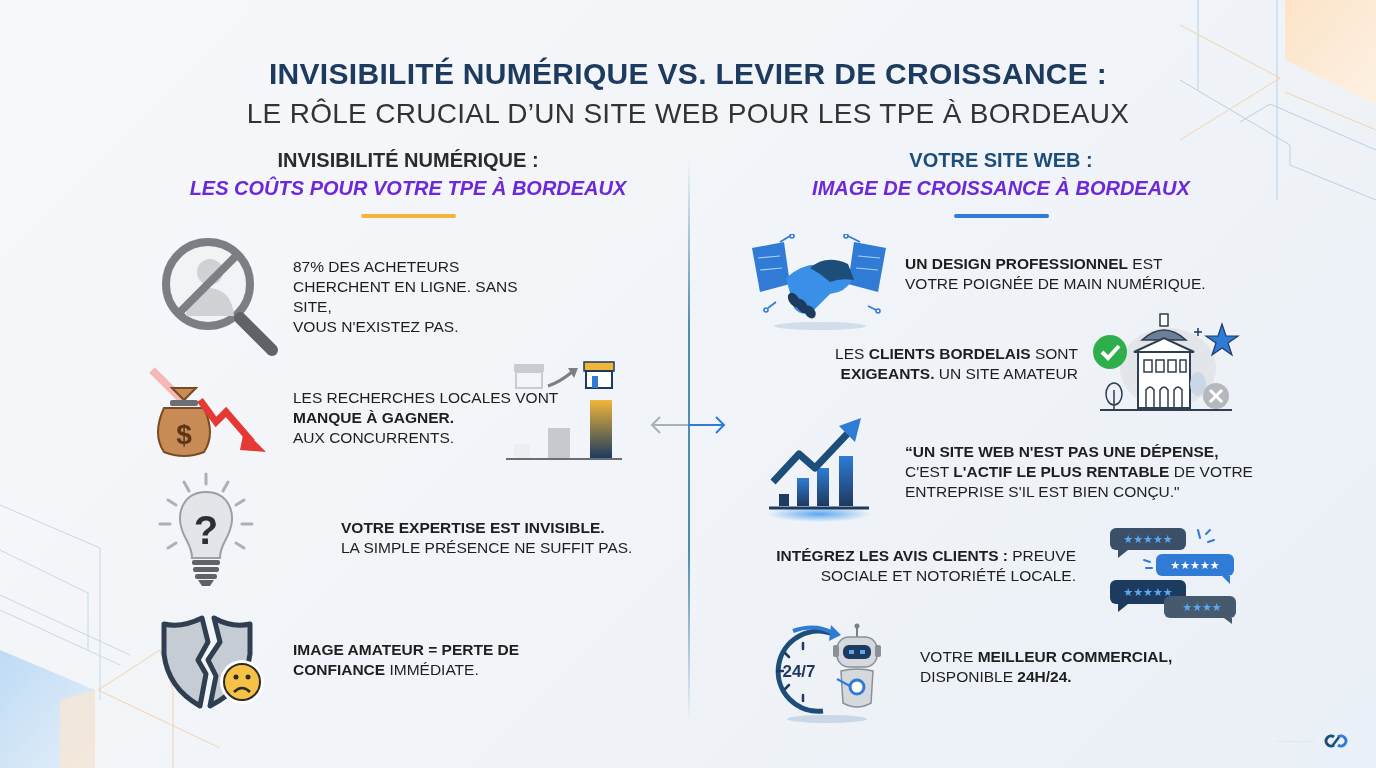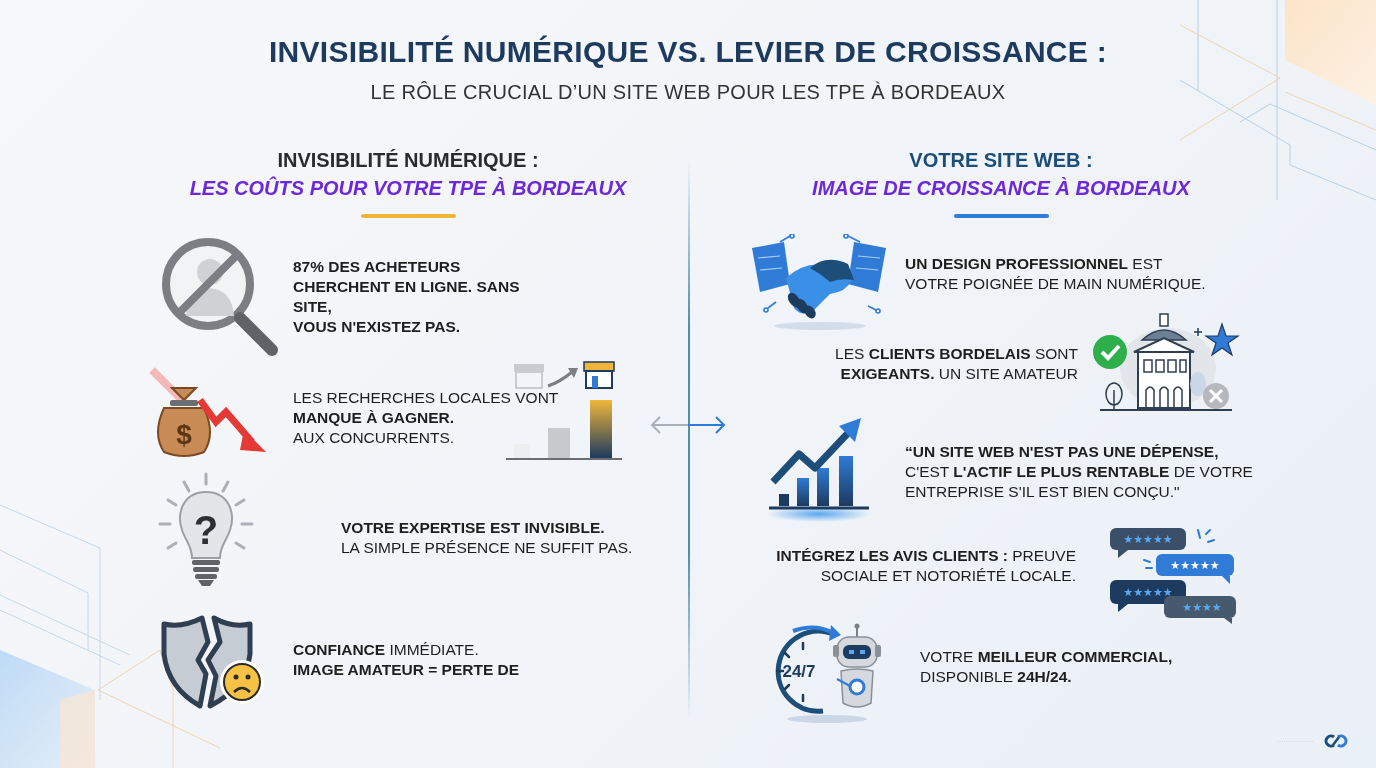--- a/index.html
+++ b/index.html
@@ -5,23 +5,23 @@
   * { box-sizing: border-box; margin: 0; padding: 0; }
   html, body { width: 1376px; height: 768px; overflow: hidden; }
   body {
     font-family: "Liberation Sans", "DejaVu Sans", sans-serif;
     background: linear-gradient(135deg, #f7f8fa 0%, #f1f4f8 50%, #eaf0f7 100%);
     position: relative;
     color: #1e1e1e;
   }
   .bg-deco { position: absolute; inset: 0; pointer-events: none; }
 
-  .title-block { position: absolute; left: 0; top: 32px; width: 1376px; text-align: center; }
+  .title-block { position: absolute; left: 0; top: 54px; width: 1376px; text-align: center; }
   .title-line1 { font-size: 30px; font-weight: bold; color: #1d3a5f; letter-spacing: 0.3px; line-height: 40px; }
-  .title-line2 { font-size: 20px; font-weight: normal; color: #333; letter-spacing: 0.3px; line-height: 40px; }
+  .title-line2 { font-size: 28px; font-weight: normal; color: #333; letter-spacing: 0.3px; line-height: 40px; }
 
   .section-head { position: absolute; text-align: center; }
   .section-head .h1 { font-size: 20px; font-weight: bold; line-height: 28px; }
   .section-head .h2 { font-size: 20px; font-weight: bold; line-height: 28px; color: #6d28d9; font-style: italic; }
   .section-head .underline { width: 95px; height: 4px; border-radius: 2px; margin: 12px auto 0; }
   .left-head { left: 148px; width: 520px; top: 146px; }
   .left-head .h1 { color: #2b2b2b; }
   .left-head .underline { background: #f0b63a; }
   .right-head { left: 741px; width: 520px; top: 146px; text-align: center; }
   .right-head .h1 { color: #1d4e7a; }
@@ -96,21 +96,21 @@
 </svg>
 
 <div class="item" style="left:150px;top:232px;width:400px;height:125px;">
   <svg class="icon" style="left:6px;top:2px;" width="125" height="122" viewBox="0 0 125 122">
     <circle cx="52" cy="50" r="42" fill="#f2f3f4" stroke="#7b7e82" stroke-width="8"></circle>
     <circle cx="54" cy="38" r="13" fill="#cfd1d4"></circle>
     <path d="M30 82 Q32 56 54 54 Q76 56 78 82 Z" fill="#cfd1d4"></path>
     <line x1="22" y1="80" x2="82" y2="20" stroke="#7b7e82" stroke-width="8"></line>
     <line x1="84" y1="84" x2="116" y2="116" stroke="#5f6266" stroke-width="12" stroke-linecap="round"></line>
   </svg>
-  <div class="text" style="left:143px;top:25px;width:260px;font-weight:bold;">
+  <div class="text" style="left:143px;top:25px;width:260px;font-weight:normal;">
     <div>87% DES ACHETEURS</div>
     <div>CHERCHENT EN LIGNE. SANS SITE,</div>
     <div>VOUS N'EXISTEZ PAS.</div>
   </div>
 </div>
 
 <div class="item" style="left:140px;top:358px;width:490px;height:105px;">
   <svg class="icon" style="left:4px;top:6px;" width="128" height="96" viewBox="0 0 128 96">
     <line x1="8" y1="6" x2="40" y2="38" stroke="#f4b8b8" stroke-width="8"></line>
     <path d="M20 44 Q8 70 20 88 Q40 96 60 88 Q72 70 60 44 Z" fill="#c98b55" stroke="#7a4a22" stroke-width="2"></path>
@@ -176,22 +176,22 @@
   <svg class="icon" style="left:8px;top:4px;" width="112" height="96" viewBox="0 0 112 96">
     <path d="M6 10 Q24 14 44 4 L50 28 L40 46 L48 60 L42 92 Q10 74 6 40 Z" fill="#c6ccd3" stroke="#2f3e50" stroke-width="5" stroke-linejoin="round"></path>
     <path d="M56 4 Q74 14 92 10 L92 40 Q88 74 52 92 L58 62 L50 46 L62 28 Z" fill="#c6ccd3" stroke="#2f3e50" stroke-width="5" stroke-linejoin="round"></path>
     <circle cx="84" cy="68" r="22" fill="#fff"></circle>
     <circle cx="84" cy="68" r="18" fill="#f5c245" stroke="#2b2b2b" stroke-width="2"></circle>
     <circle cx="78" cy="63" r="2.5" fill="#2b2b2b"></circle>
     <circle cx="90" cy="63" r="2.5" fill="#2b2b2b"></circle>
     <path d="M76 78 Q84 70 92 78" fill="none" stroke="#2b2b2b" stroke-width="2.5"></path>
   </svg>
   <div class="text" style="left:143px;top:30px;width:300px;">
+    <div style="font-weight:bold;">IMAGE AMATEUR = PERTE DE</div>
     <div><b>CONFIANCE</b><span> IMMÉDIATE.</span></div>
-    <div style="font-weight:bold;">IMAGE AMATEUR = PERTE DE</div>
   </div>
 </div>
 
 <div class="item" style="left:748px;top:232px;width:500px;height:100px;">
   <svg class="icon" style="left:2px;top:2px;" width="138" height="96" viewBox="0 0 138 96">
     <ellipse cx="70" cy="92" rx="46" ry="4" fill="#c9d7e6" opacity="0.8"></ellipse>
     <path d="M2 14 L34 8 L40 50 L10 58 Z" fill="#2f7bd6"></path>
     <path d="M136 14 L104 8 L98 50 L128 58 Z" fill="#2f7bd6"></path>
     <g stroke="#a8d0f5" stroke-width="1.2" fill="none">
       <line x1="8" y1="24" x2="30" y2="22"></line>

